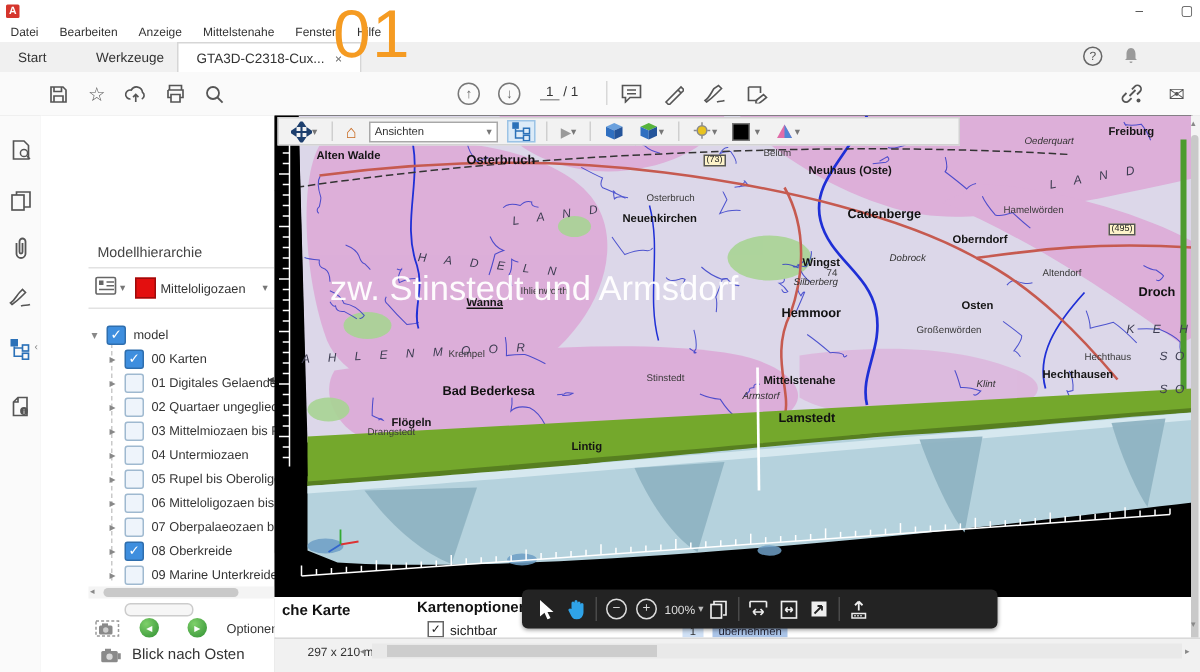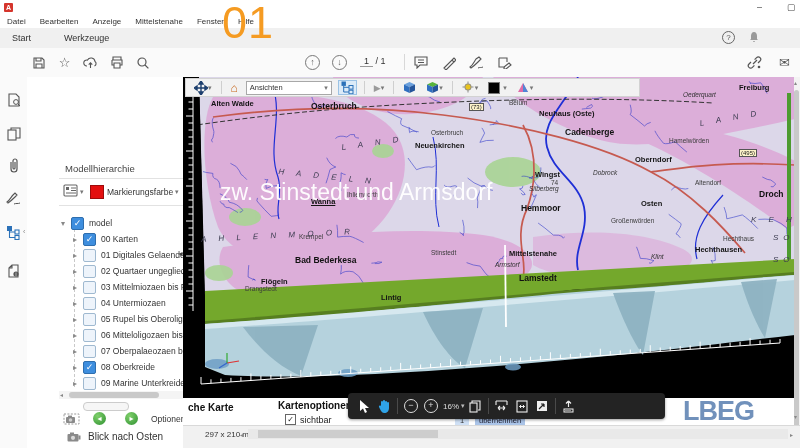--- a/index.html
+++ b/index.html
@@ -117,20 +117,24 @@
     <span>Bearbeiten</span>
     <span>Anzeige</span>
     <span>Mittelstenahe</span>
     <span>Fenster</span>
     <span>Hilfe</span>
   </div>
 
 <div class="abs" id="tabbar">
   <div class="tab" style="left:0px">Start</div>
   <div class="tab" style="left:52px">Werkzeuge</div>
+  <div class="tab" id="tab-doc" style="left:118px">
+    <span>GTA3D-C2318-Cux...</span>
+    <span class="x">×</span>
+  </div>
 </div>
 <div class="abs" id="overlay-01">01</div>
 <div class="abs" id="help-q">?</div>
 <svg class="abs" style="left:748px;top:31px" width="12" height="12" viewBox="0 0 12 12">
     <path d="M6 1 C4 1 3 3 3 5 L3 8 L2 9 L10 9 L9 8 L9 5 C9 3 8 1 6 1 Z M5 10 a1 1 0 0 0 2 0" fill="#9a9a9a"></path>
   </svg>
 <div class="abs" id="signin">Anme</div>
 
 <div class="abs" id="toolbar">
   <span class="ticon" style="left:30px">
@@ -242,21 +246,21 @@
   <div class="hline" style="top:101px"></div>
   <span class="abs" style="left:36px;top:107px">
     <svg width="15" height="13" viewBox="0 0 15 13">
         <rect x="1" y="1" width="13" height="11" rx="1" fill="none" stroke="#666" stroke-width="1.1"></rect>
         <rect x="3" y="3" width="3" height="3" fill="#666"></rect>
         <path d="M8 4 h5 M8 6.5 h5 M3 9 h10" stroke="#666" stroke-width="1"></path>
       </svg>
     </span>
   <span class="abs caret" style="left:53px;top:111px">▾</span>
   <div class="abs" id="marker-red" style="position:absolute"></div>
-  <div class="abs" id="marker-label" style="position:absolute">Markierungsfarbe</div>
+  <div class="abs" id="marker-label" style="position:absolute">Mitteloligozaen</div>
   <span class="abs caret" style="left:148px;top:111px">▾</span>
   <div class="hline" style="top:128px"></div>
 
   <div id="tree">
     <div class="abs guide" style="top:152px;height:158px"></div>
   <div class="trow" style="top: 138px; left: 34px;">
         <span class="exp">▾</span>
         <span class="cb on">✓</span>
         <span class="tlabel">model</span>
       </div>
@@ -570,21 +574,21 @@
     </g>
   </svg>
   <div id="labels">
       <span class="mlabel ml-town" style="left: 28px; top: 22px;">Alten Walde</span>
       <span class="mlabel ml-big" style="left: 128px; top: 24px;">Osterbruch</span>
       <span class="mlabel ml-shield" style="left: 286px; top: 26px;">(73)</span>
       <span class="mlabel ml-sm" style="left: 326px; top: 22px;">Belum</span>
       <span class="mlabel ml-town" style="left: 356px; top: 32px;">Neuhaus (Oste)</span>
       <span class="mlabel ml-sm" style="left: 248px; top: 52px;">Osterbruch</span>
       <span class="mlabel ml-town" style="left: 232px; top: 64px;">Neuenkirchen</span>
-      <span class="mlabel ml-big" style="left: 382px; top: 50px;">Cadenberge</span>
+      <span class="mlabel ml-big" style="left: 382px; top: 60px;">Cadenberge</span>
       <span class="mlabel ml-sm" style="left: 486px; top: 60px;">Hamelwörden</span>
       <span class="mlabel ml-town" style="left: 452px; top: 78px;">Oberndorf</span>
       <span class="mlabel ml-reg" style="left: 158px; top: 66px; transform: rotate(-8deg);">L A N D</span>
       <span class="mlabel ml-reg" style="left: 516px; top: 42px; transform: rotate(-10deg);">L A N D</span>
       <span class="mlabel ml-it" style="left: 500px; top: 14px;">Oederquart</span>
       <span class="mlabel ml-town" style="left: 556px; top: 6px;">Freiburg</span>
       <span class="mlabel ml-shield" style="left: 556px; top: 72px;">(495)</span>
       <span class="mlabel ml-town" style="left: 352px; top: 93px;">Wingst</span>
       <span class="mlabel ml-sm" style="left: 368px; top: 102px;">74</span>
       <span class="mlabel ml-it" style="left: 346px; top: 108px;">Silberberg</span>
@@ -679,42 +683,41 @@
 
 <div class="abs" id="pagestrip">
   <div class="abs" id="t-karte">che Karte</div>
   <div class="abs" id="t-kopt">Kartenoptionen</div>
   <div class="abs" id="sichtbar">
     <span class="box">✓</span>
     <span class="lbl">sichtbar</span>
   </div>
   <div class="abs" id="val1">1</div>
   <div class="abs" id="applybtn">übernehmen</div>
-  <div class="abs" id="lbeg">LBEG</div>
 </div>
 
 <div class="abs" id="ftb">
   <span class="fi">
     <svg width="11" height="13" viewBox="0 0 11 13">
         <path d="M1 0 L1 11 L4 8.5 L6 13 L8 12 L6 8 L10 8 Z" fill="#fff"></path>
       </svg>
     </span>
   <span class="fi">
     <svg width="13" height="14" viewBox="0 0 13 14">
         <path d="M3 7 V3 a1 1 0 0 1 2 0 V2 a1 1 0 0 1 2 0 v1 a1 1 0 0 1 2 0 v1 a1 1 0 0 1 2 0 v5 c0 3-2 5-4.5 5 C4 14 3 12 2 10 L1 8 c-.5-1 1-2 2-1 Z" fill="#2fa3e8"></path>
       </svg>
     </span>
   <span class="sep"></span>
   <span class="fi">
       <span class="fcirc">−</span>
     </span>
   <span class="fi">
       <span class="fcirc">+</span>
     </span>
-  <span class="zl">16%</span>
+  <span class="zl">100%</span>
   <span class="caret" style="color:#bbb">▾</span>
   <span class="fi">
     <svg width="12" height="13" viewBox="0 0 12 13">
         <rect x="1" y="3" width="7" height="9" fill="none" stroke="#eee" stroke-width="1.1"></rect>
         <path d="M3 3 V1 h8 v9 h-2" fill="none" stroke="#eee" stroke-width="1.1"></path>
       </svg>
     </span>
   <span class="sep"></span>
   <span class="fi">
     <svg width="13" height="12" viewBox="0 0 13 12">

